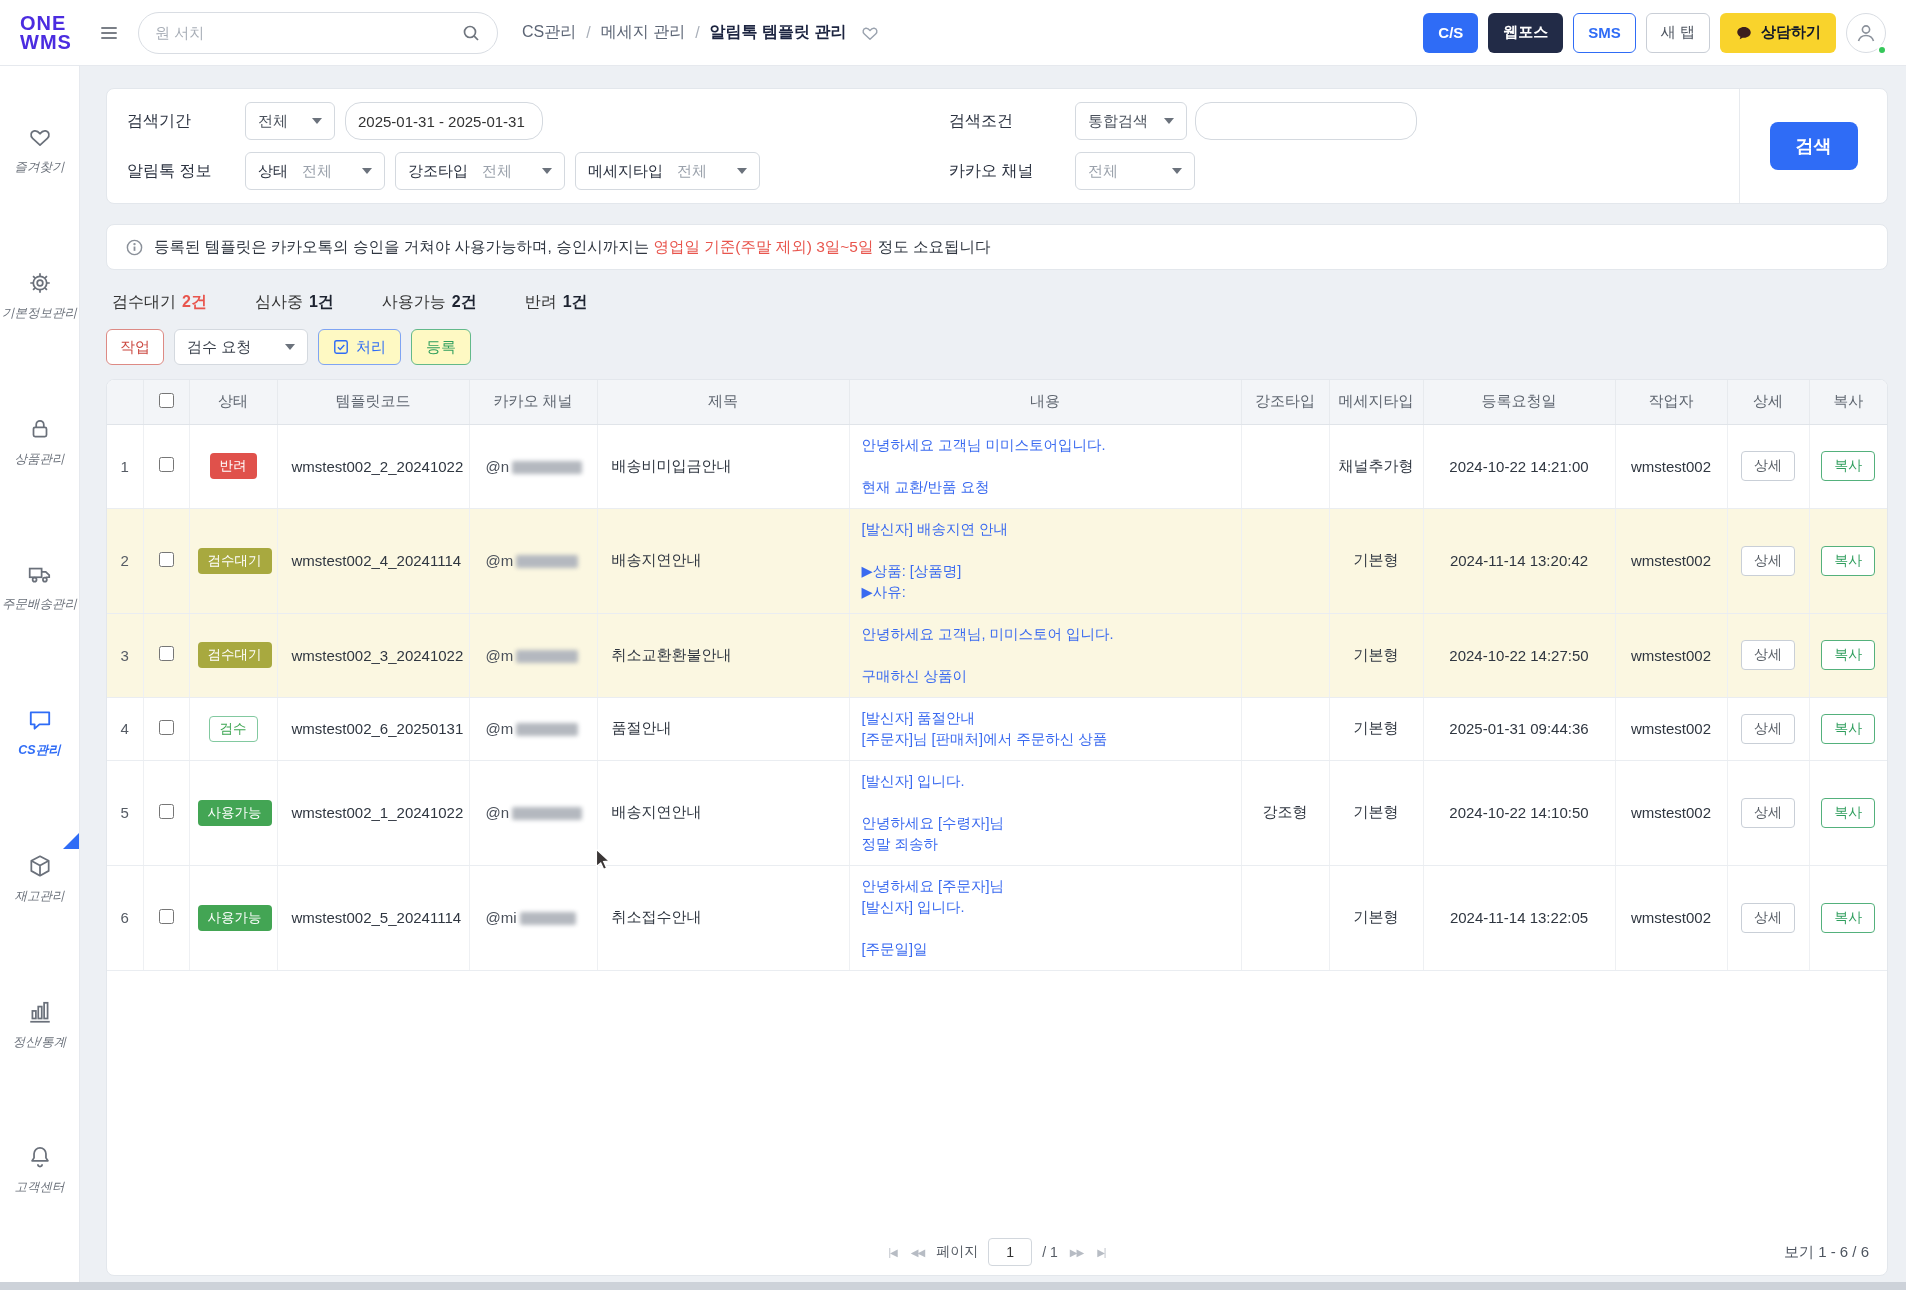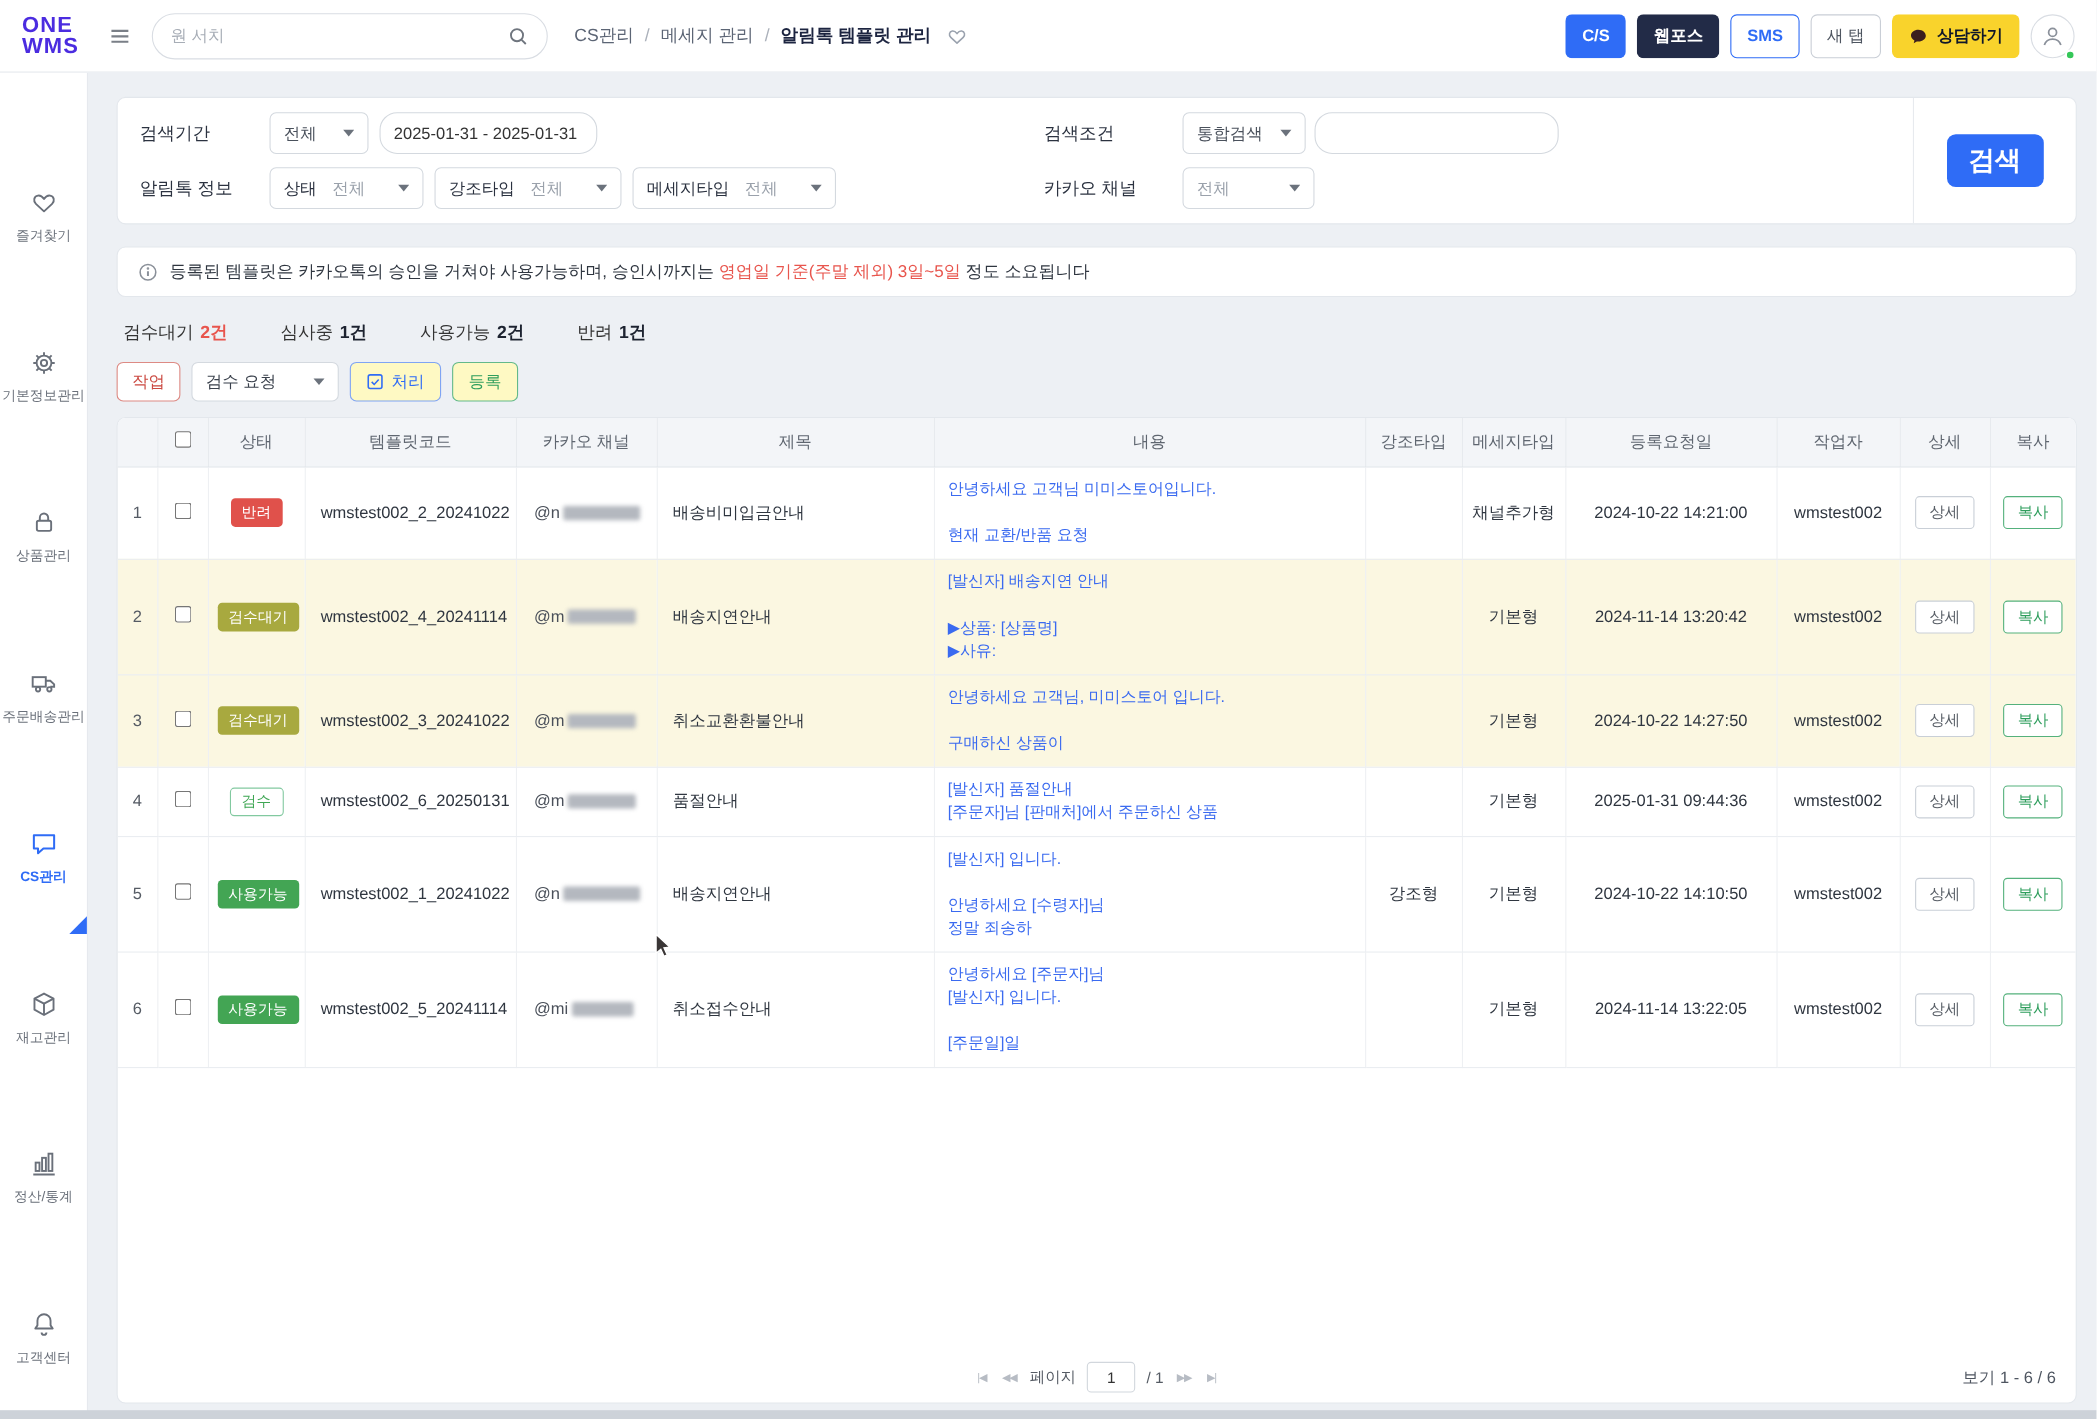--- a/index.html
+++ b/index.html
@@ -37,22 +37,22 @@
   .hbtn-newtab { border-color:#c9ced6; color:#4e5560; font-weight:400; }
   .hbtn-consult { background:#f9d32c; color:#0f172a; font-weight:700; }
   .avatar { width:40px; height:40px; border-radius:50%; border:1px solid #d9dde3; color:#8b919b;
             display:flex; align-items:center; justify-content:center; position:relative; cursor:pointer; background:#fff; }
   .avatar .dot { position:absolute; right:-2px; bottom:-3px; width:10px; height:10px; border-radius:50%;
                  background:#35c759; border:2px solid #fff; }
 
   
   .app { display:flex; height:1224px; }
   .sidebar { width:80px; background:#fff; border-right:1px solid #e6e9ee; padding-top:58px; display:flex; flex-direction:column; }
-  .side-item { height:150px; display:flex; flex-direction:column; align-items:center; justify-content:center;
-               gap:9px; color:#6a707a; font-size:12.5px; cursor:pointer; position:relative; text-align:center; }
+  .side-item { height:150px; display:flex; flex-direction:column; align-items:center; justify-content:flex-start;
+               gap:9px; color:#6a707a; font-size:12.5px; cursor:pointer; position:relative; text-align:center;font-style:italic; }
   .side-item svg { width:26px; height:26px; }
   .side-item.active { color:#2f6cf6; font-weight:700; }
   .side-item.active::after { content:""; position:absolute; right:0; bottom:4px;
                border-left:16px solid transparent; border-bottom:16px solid #2f6cf6; }
 
   .main { flex:1; display:flex; flex-direction:column; padding:22px 18px 14px 26px; overflow:hidden; }
 
   
   .card { background:#fff; border:1px solid #e3e7ec; border-radius:8px; }
   .filter-panel { display:flex; align-items:stretch; }
@@ -68,21 +68,21 @@
   .txt-input { border:1px solid #d4d9df; border-radius:16px; height:38px; padding:0 12px; font-size:15px;
                color:#333; font-family:inherit; background:#fff; outline:none; }
   .date-input { width:198px; margin-left:10px; }
   .igroup { border:1px solid #d4d9df; border-radius:6px; height:38px; background:#fff;
             display:inline-flex; align-items:center; margin-right:10px; cursor:pointer; }
   .ig-label { padding:0 12px; font-size:15px; color:#2b3240; }
   .ig-select { display:flex; align-items:center; justify-content:space-between; gap:14px;
                padding:0 12px 0 2px; min-width:84px; font-size:15px; color:#9aa1ab; }
   .filter-search { width:148px; border-left:1px solid #e7eaee; display:flex; align-items:center; justify-content:center; }
   .search-btn { width:88px; height:48px; background:#2f6cf6; color:#fff; border:none; border-radius:8px;
-                font-size:24px; font-weight:700; cursor:pointer; font-family:inherit; }
+                font-size:18px; font-weight:700; cursor:pointer; font-family:inherit; }
 
   
   .notice { margin-top:20px; height:46px; display:flex; align-items:center; gap:10px; padding:0 18px; font-size:15.5px; color:#2f3640; }
   .notice .info-ic { color:#8a9099; width:19px; height:19px; flex:none; }
   .notice .red { color:#e8554d; }
 
   
   .summary { margin-top:22px; display:flex; gap:48px; font-size:16px; color:#333; padding-left:6px; }
   .summary .s-count { font-weight:700; margin-left:6px; color:#1d2330; }
   .summary .s-count.red { color:#e8554d; }

